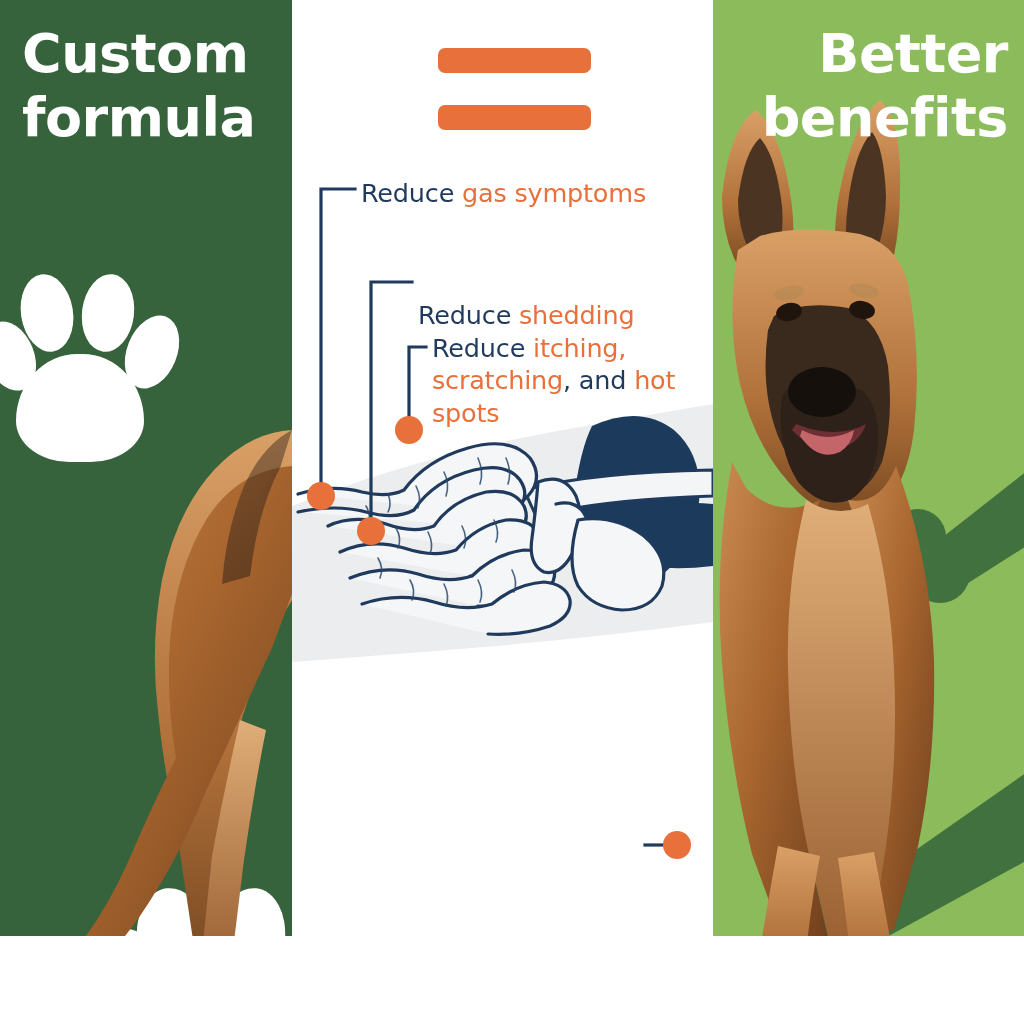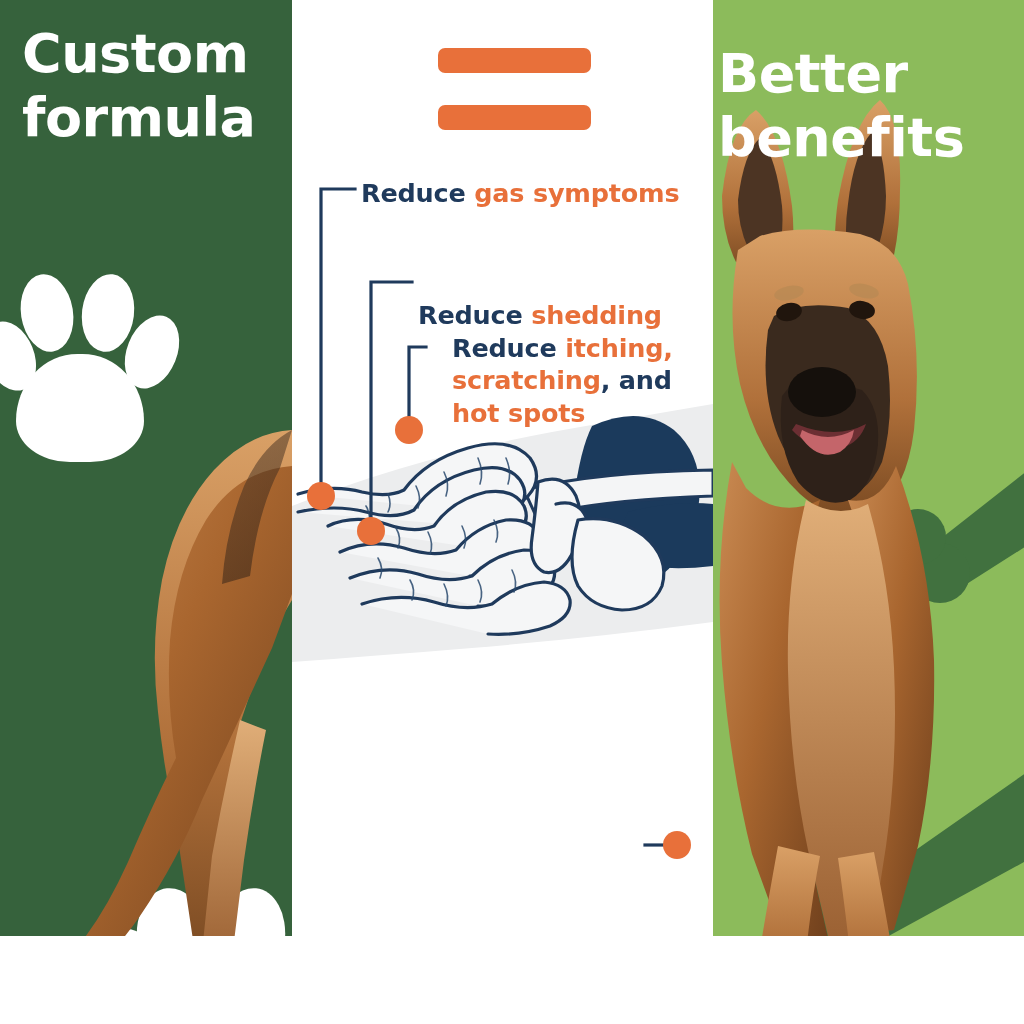--- a/index.html
+++ b/index.html
@@ -51,22 +51,21 @@
   #heading-left {
     left: 22px;
     top: 22px;
     width: 262px;
     text-align: left;
   }
   #heading-right {
     right: 16px;
     top: 22px;
     width: 290px;
-    text-align: left;
-    margin-top: 20px;
+    text-align: right;
   }
 
   
   #equals-sign {
     position: absolute;
     left: 438px;
     top: 48px;
     width: 153px;
     height: 82px;
   }
@@ -118,32 +117,32 @@
     position: absolute;
     left: 292px;
     top: 386px;
     width: 421px;
     height: 280px;
   }
 
   
   .callout-text {
     position: absolute;
-    font-weight: 700;
+    font-weight: 400;
     font-size: 25.5px;
     line-height: 1.27;
     color: #1F3A5C;
     letter-spacing: -0.2px;
     white-space: nowrap;
   }
   .hl { color: #E8703A; }
 
   #callout-gas      { left: 361px; top: 177px; }
   #callout-shed     { left: 418px; top: 267px; margin-top: 32px; }
-  #callout-itch     { left: 432px; top: 332px; white-space: normal; width: 258px; margin-left: 20px; }
+  #callout-itch     { left: 432px; top: 332px; white-space: normal; width: 258px; }
   #callout-joint    { left: 431px; top: 829px; white-space: normal; width: 200px; text-align: left; }
 
   
   #connectors {
     position: absolute;
     left: 0; top: 0;
     width: 1024px; height: 1024px;
     pointer-events: none;
   }
 

